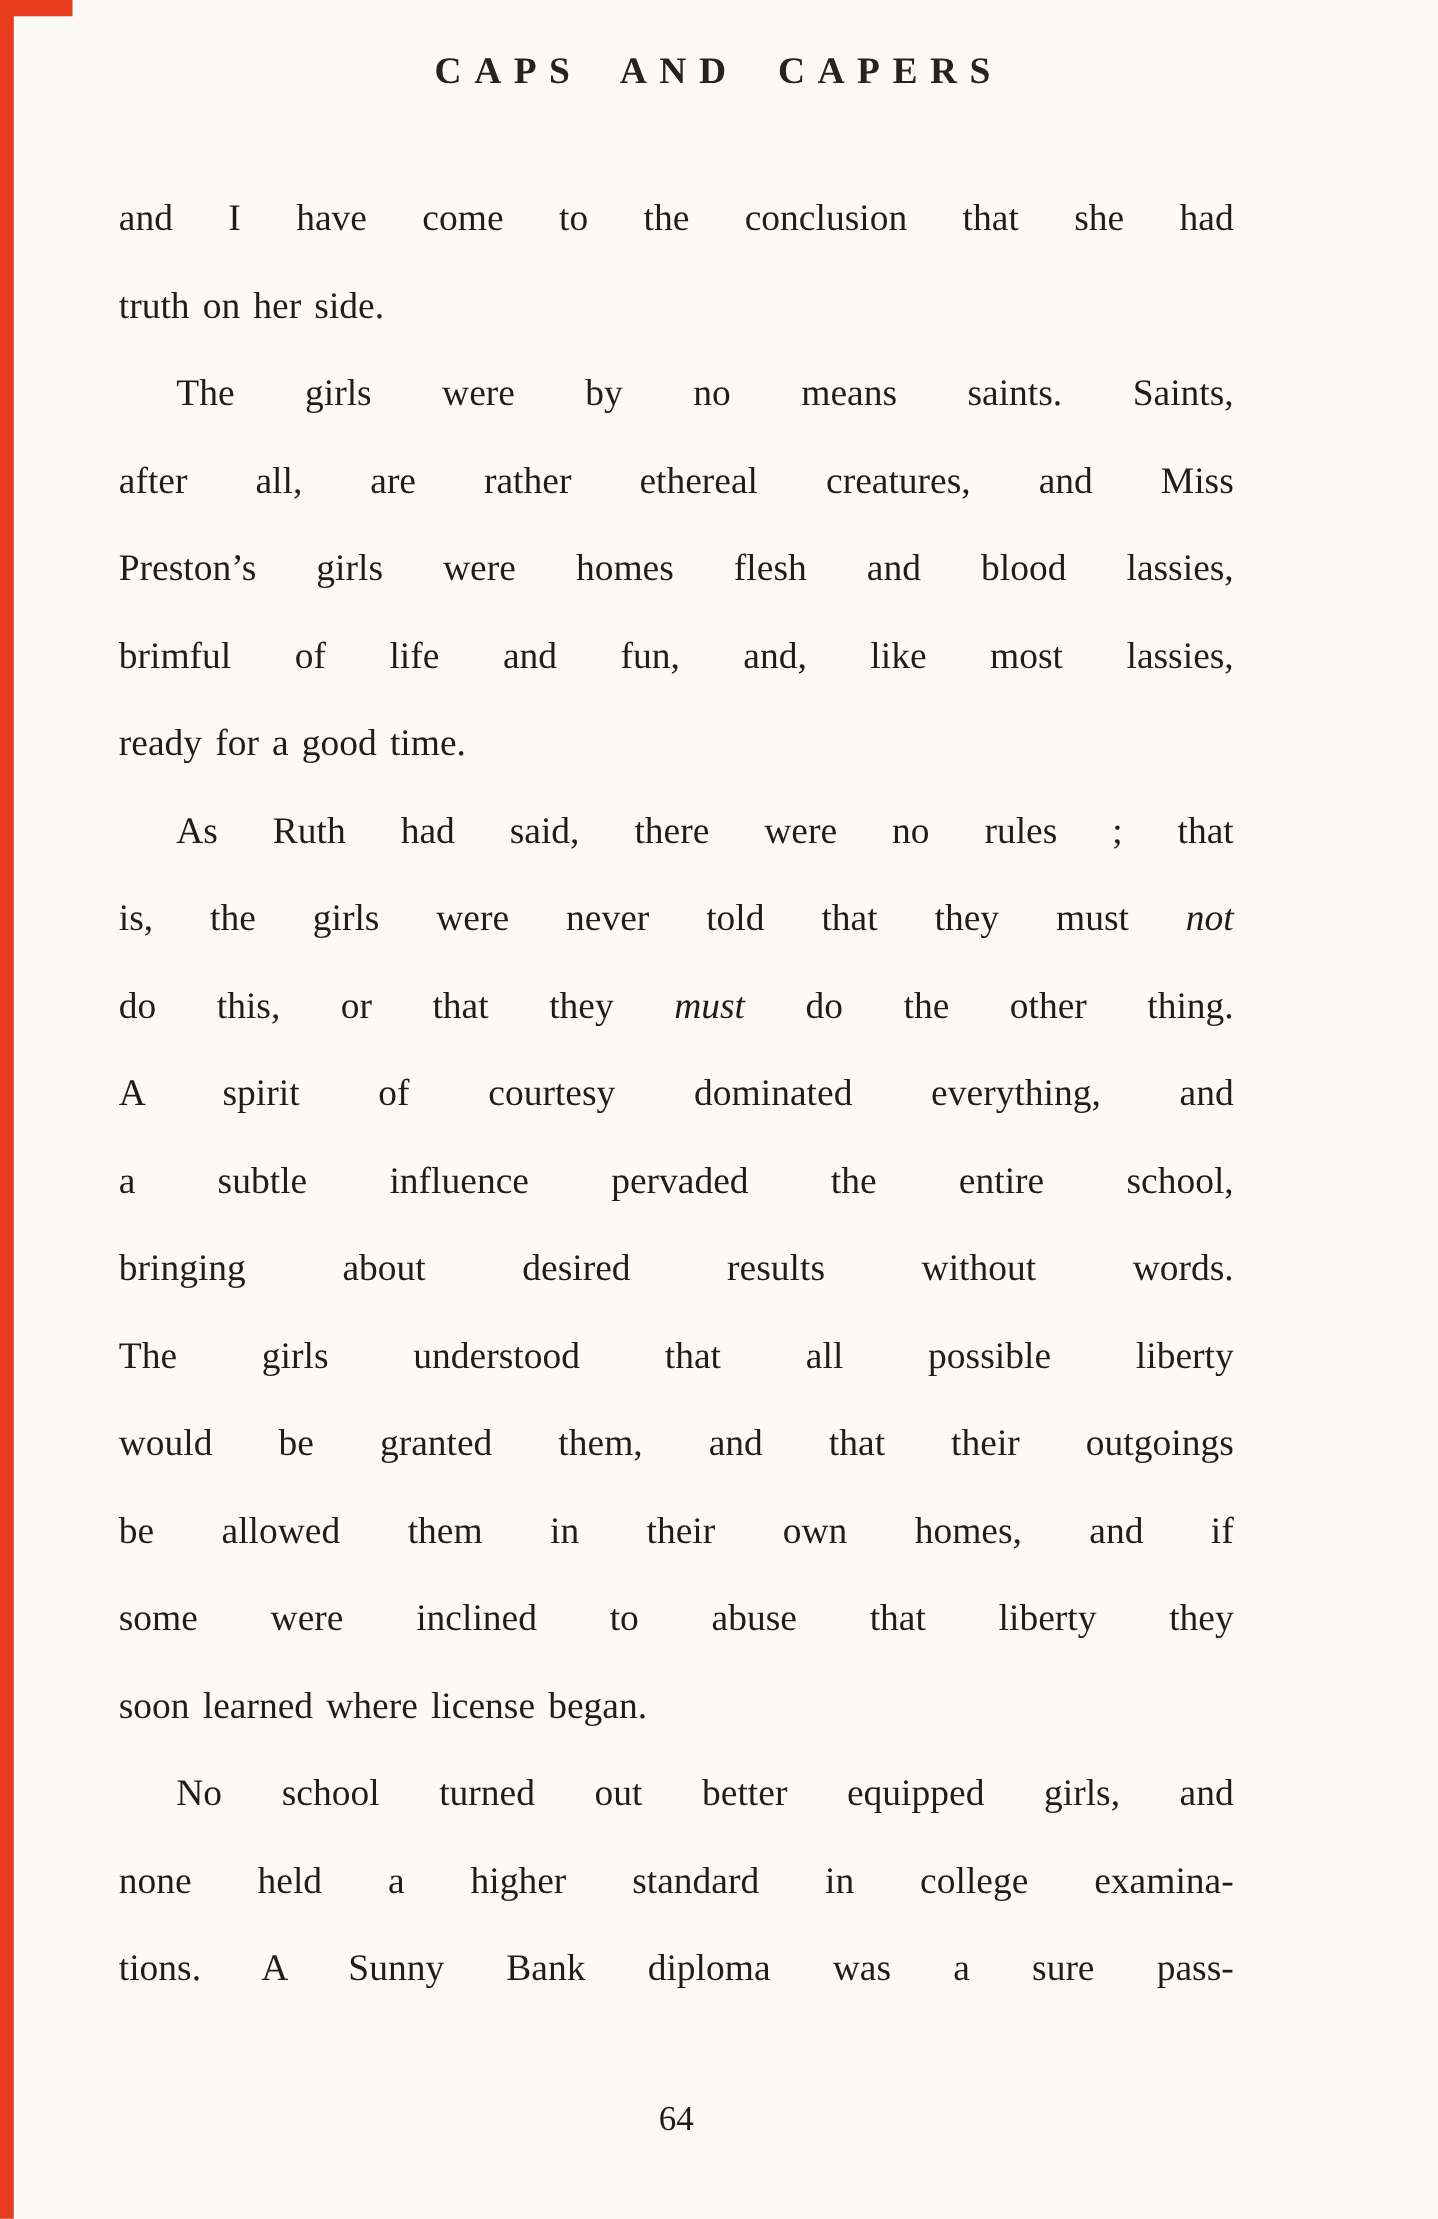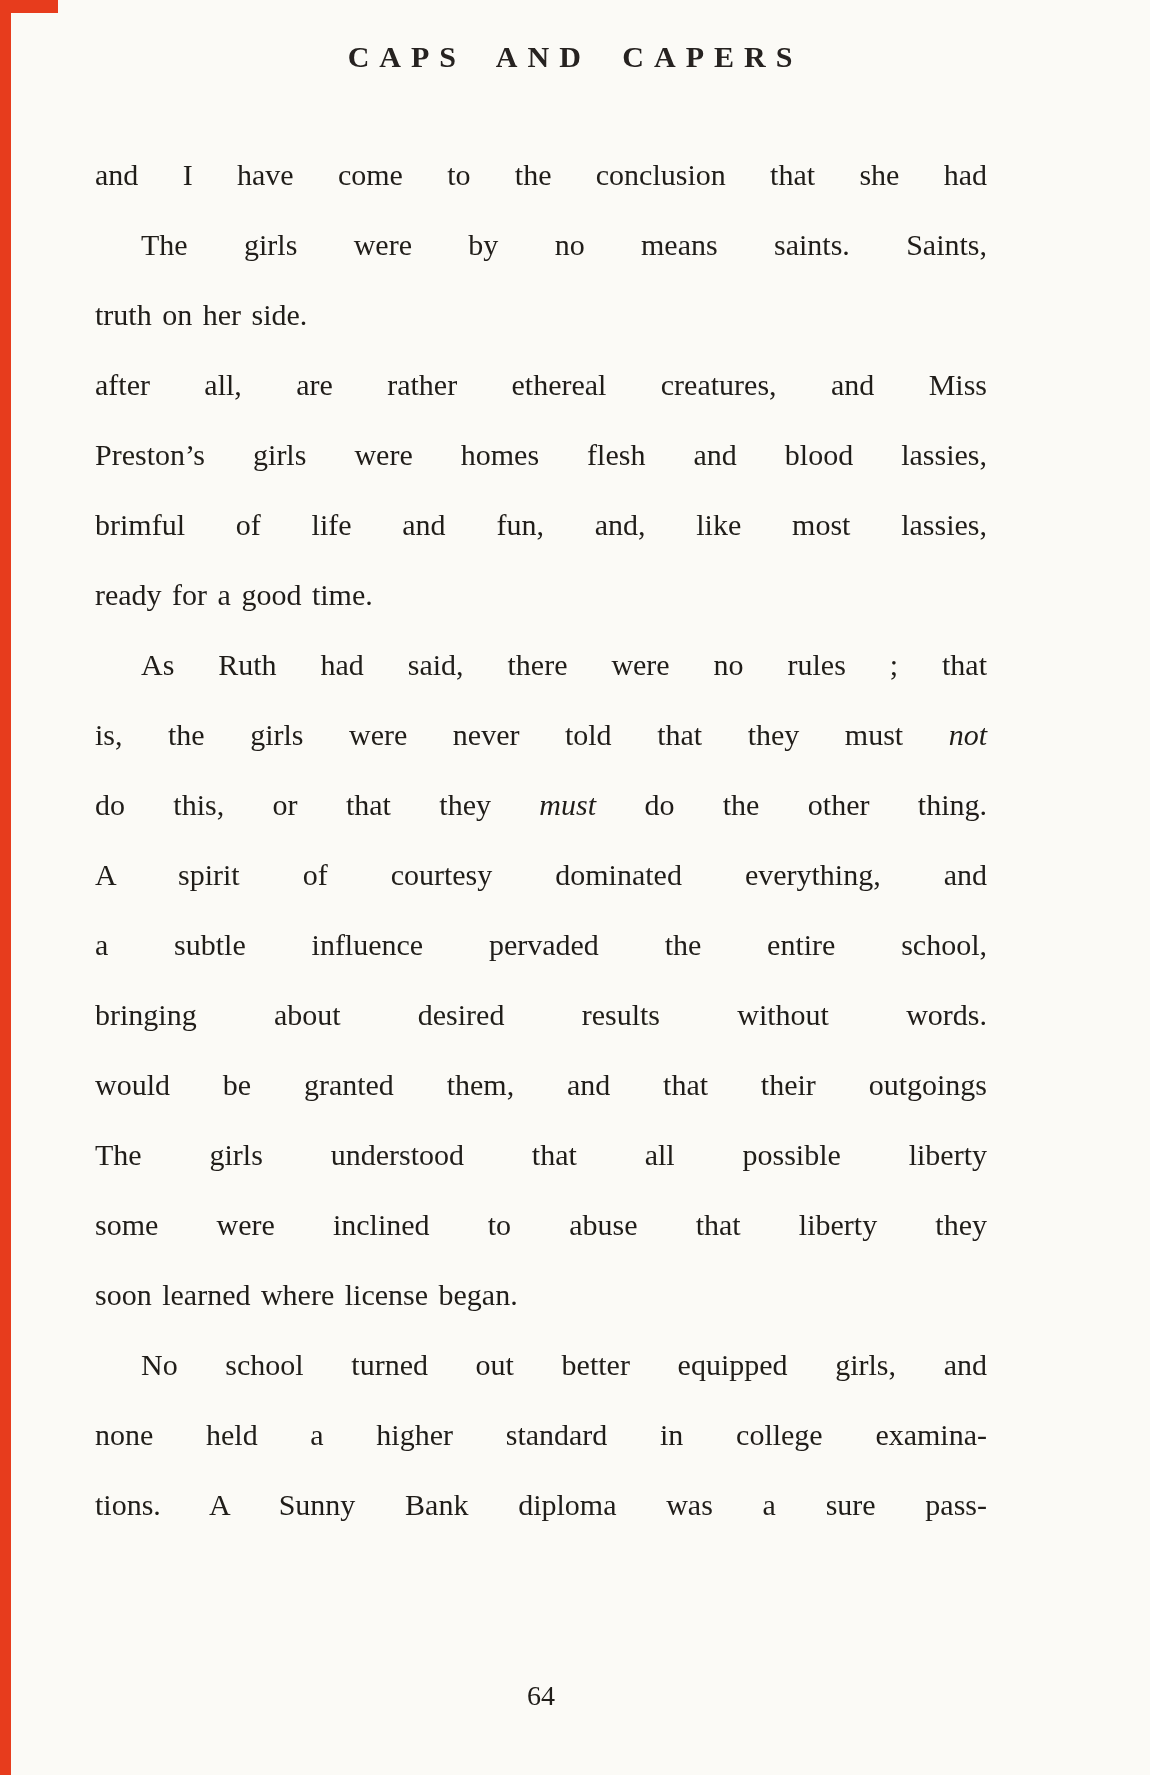--- a/index.html
+++ b/index.html
@@ -75,38 +75,39 @@
 
 <div class="page">
 
   <div class="spine-strip"></div>
   <div class="spine-corner"></div>
 
   <div class="running-title">CAPS AND CAPERS</div>
 
   <div class="body-text">
     <div class="line j">and I have come to the conclusion that she had</div>
+    <div class="line">truth on her side.</div>
     <div class="line j indent">The girls were by no means saints. Saints,</div>
-    <div class="line">truth on her side.</div>
     <div class="line j">after all, are rather ethereal creatures, and Miss</div>
     <div class="line j">Preston’s girls were homes flesh and blood lassies,</div>
     <div class="line j">brimful of life and fun, and, like most lassies,</div>
     <div class="line">ready for a good time.</div>
     <div class="line j indent">As Ruth had said, there were no rules ; that</div>
     <div class="line j">
       <span>is, the girls were never told that they must </span><span class="it">not</span>
     </div>
     <div class="line j">
       <span>do this, or that they </span><span class="it">must</span><span> do the other thing.</span>
     </div>
     <div class="line j">A spirit of courtesy dominated everything, and</div>
     <div class="line j">a subtle influence pervaded the entire school,</div>
     <div class="line j">bringing about desired results without words.</div>
+    <div class="line j">The girls understood that all possible liberty</div>
     <div class="line j">would be granted them, and that their outgoings</div>
-    <div class="line j">The girls understood that all possible liberty</div>
+    <div class="line j">be allowed them in their own homes, and if</div>
     <div class="line j">some were inclined to abuse that liberty they</div>
     <div class="line">soon learned where license began.</div>
     <div class="line j indent">No school turned out better equipped girls, and</div>
     <div class="line j">none held a higher standard in college examina-</div>
     <div class="line j">tions. A Sunny Bank diploma was a sure pass-</div>
   </div>
 
   <div class="page-number">64</div>
 
 </div>

